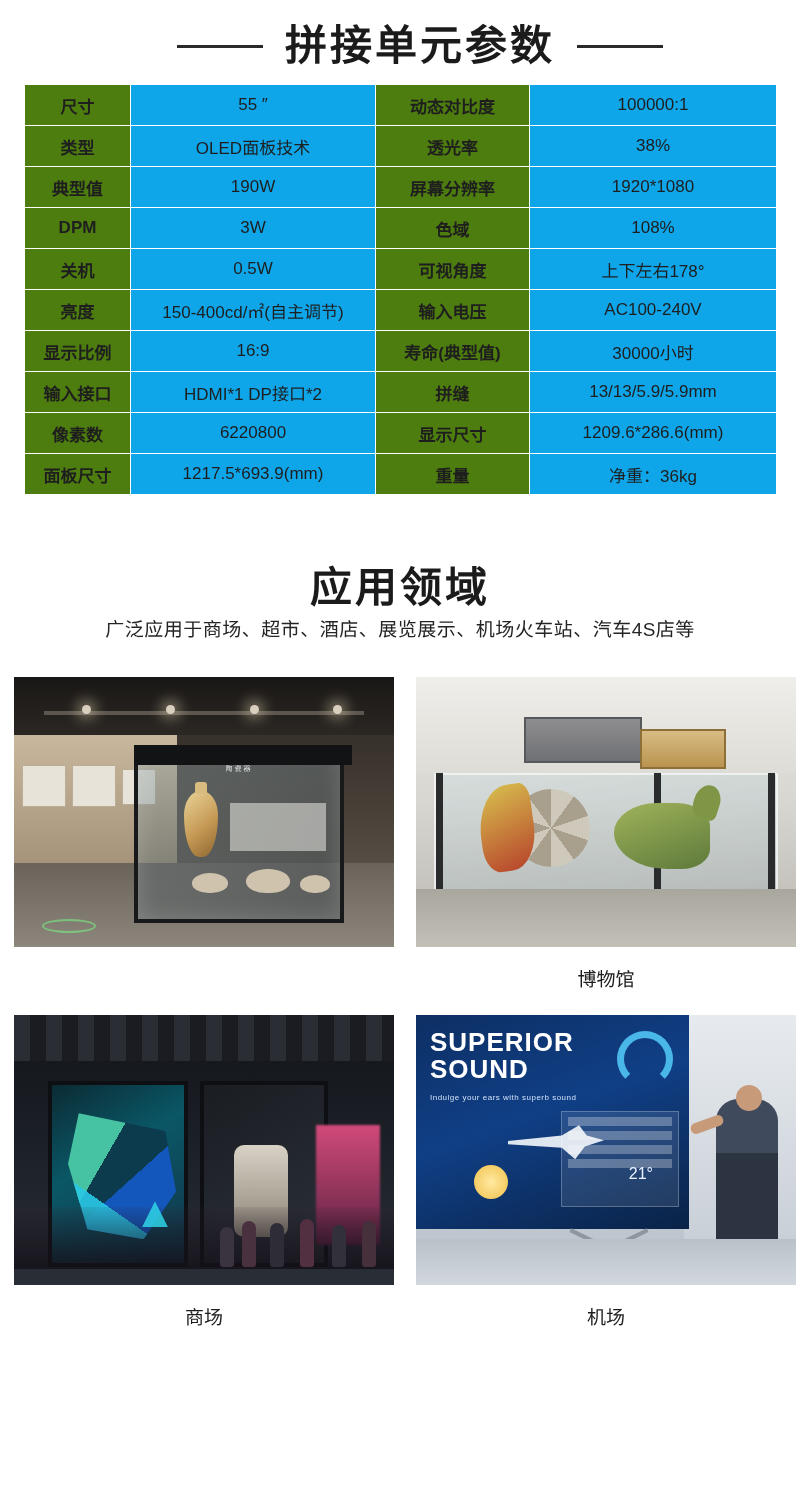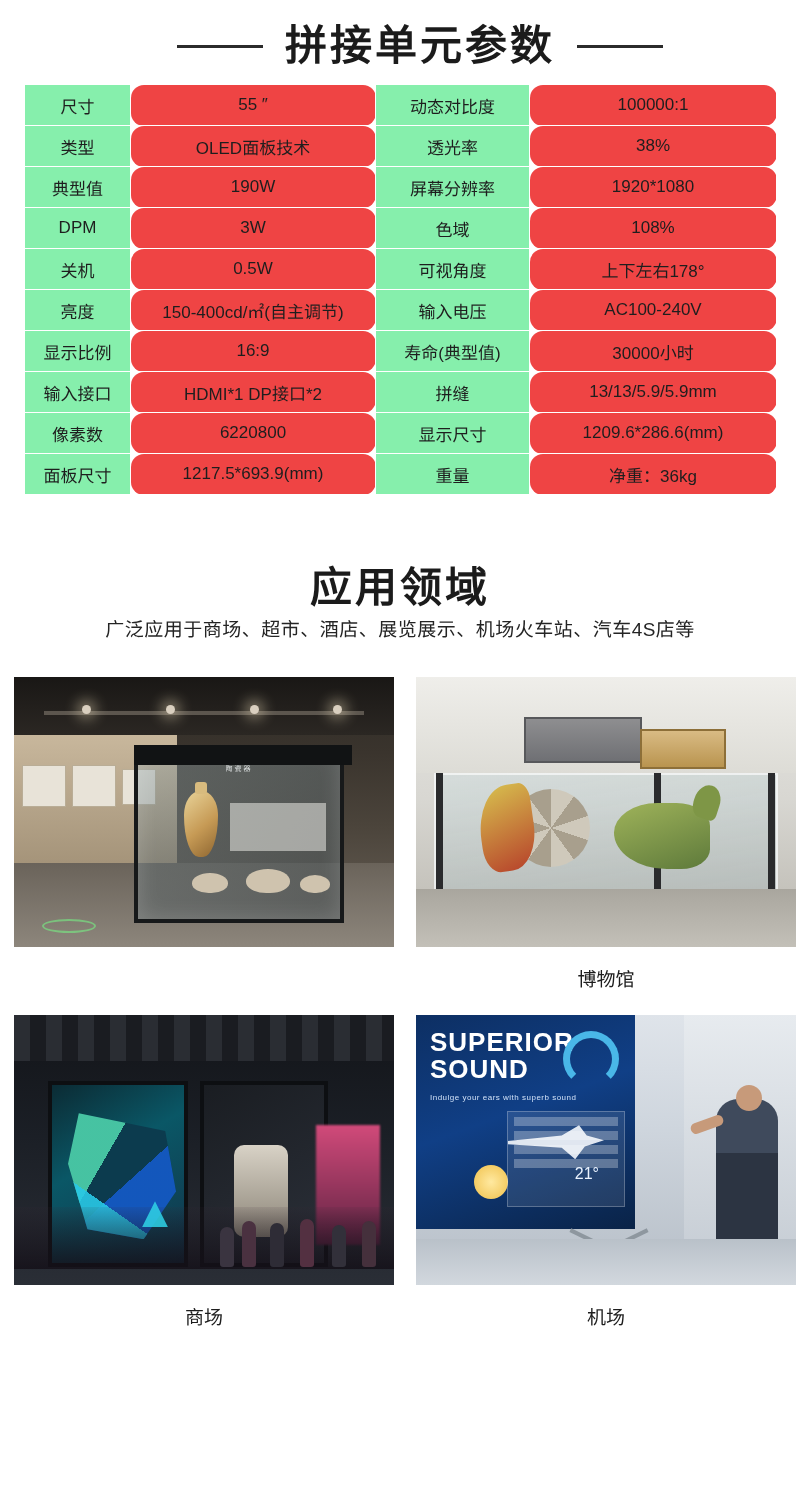--- a/index.html
+++ b/index.html
@@ -59,26 +59,25 @@
     border: 1px solid #ffffff;
     height: 41px;
     text-align: center;
     vertical-align: middle;
     padding: 2px 4px;
     color: #1e1e1e;
     white-space: nowrap;
     overflow: hidden;
   }
   td.k {
-    background: #86efac;
-    font-weight: normal;
+    background: #4d7c0f;
+    font-weight: bold;
   }
   td.v {
-    background: #ef4444;
-    border-radius: 13px;
+    background: #0ea5e9;
   }
   col.c1 { width: 106px; }
   col.c2 { width: 245px; }
   col.c3 { width: 154px; }
   col.c4 { width: 247px; }
 
   
   .app-title {
     text-align: center;
     font-size: 42px;
@@ -184,21 +183,21 @@
   }
   .ph3 .cyl { position:absolute; left:30px; top:60px; width:54px; height:92px; background:linear-gradient(180deg,#d8d2c6,#8a8376); border-radius:10px; }
   .ph3 .crowd { position:absolute; bottom:16px; left:0; width:100%; height:62px; background:linear-gradient(180deg, rgba(60,40,55,.1), rgba(20,16,24,.85)); }
   .ph3 .person { position:absolute; bottom:18px; width:14px; height:40px; border-radius:7px 7px 3px 3px; }
   .ph3 .pink { position:absolute; right:14px; top:110px; width:64px; height:120px; background:linear-gradient(180deg,#d14a7a,#5e2342); filter:blur(1px); }
   .ph3 .mark { position:absolute; left:128px; bottom:58px; width:26px; height:26px; background:#2fd3e8; clip-path:polygon(50% 0,100% 100%,0 100%); opacity:.85; }
 
   
   .ph4 { background: linear-gradient(180deg,#dfe4ea 0%, #cfd6de 40%, #b6bec7 100%); }
   .ph4 .bigscreen {
-    position:absolute; left:0; top:0; width:219px; height:214px;
+    position:absolute; left:0; top:0; width:273px; height:214px;
     background:linear-gradient(160deg,#0d2f63,#103f86 45%,#0a2347);
   }
   .ph4 .sup { position:absolute; left:14px; top:14px; font-size:26px; font-weight:bold; color:#ffffff; letter-spacing:1px; line-height:1.02; }
   .ph4 .sup small { display:block; font-size:26px; }
   .ph4 .supsub { position:absolute; left:14px; top:78px; font-size:8px; color:#cfe0f7; letter-spacing:.5px; }
   .ph4 .headph { position:absolute; right:16px; top:16px; width:56px; height:56px; border:7px solid #49b7e8; border-radius:50%; border-bottom-color:transparent; }
   .ph4 .plane { position:absolute; left:92px; top:110px; width:96px; height:34px; background:#e9eef5; clip-path:polygon(0 46%,56% 30%,74% 0,82% 30%,100% 44%,80% 62%,70% 100%,56% 66%,0 56%); opacity:.95; }
   .ph4 .sun { position:absolute; left:58px; top:150px; width:34px; height:34px; border-radius:50%; background:radial-gradient(circle,#ffe9a0,#f0c04a); }
   .ph4 .grid2 { position:absolute; right:10px; top:96px; width:118px; height:96px; background:rgba(255,255,255,.10); border:1px solid rgba(255,255,255,.25); }
   .ph4 .grid2 i { display:block; height:9px; margin:5px 6px; background:rgba(255,255,255,.28); }

